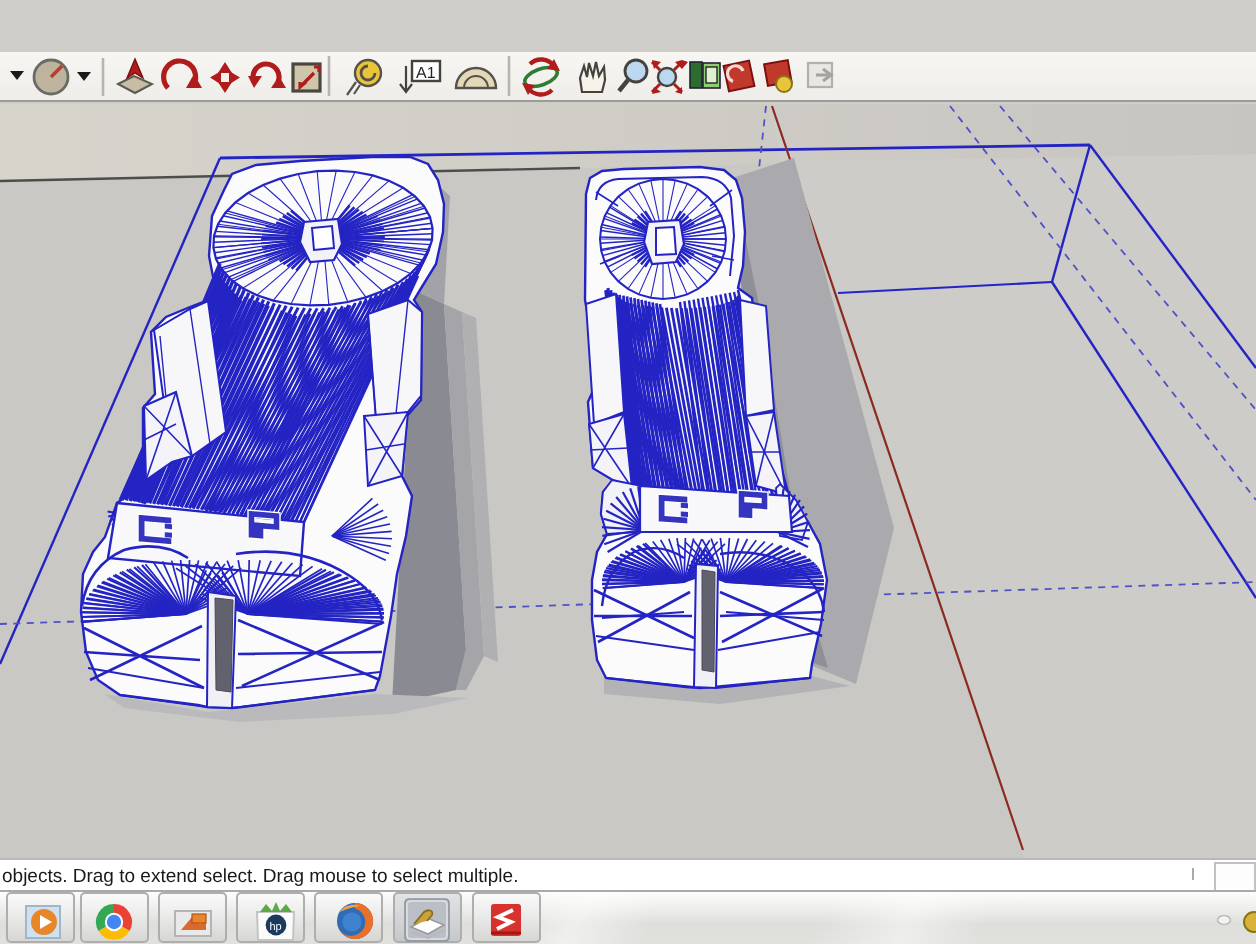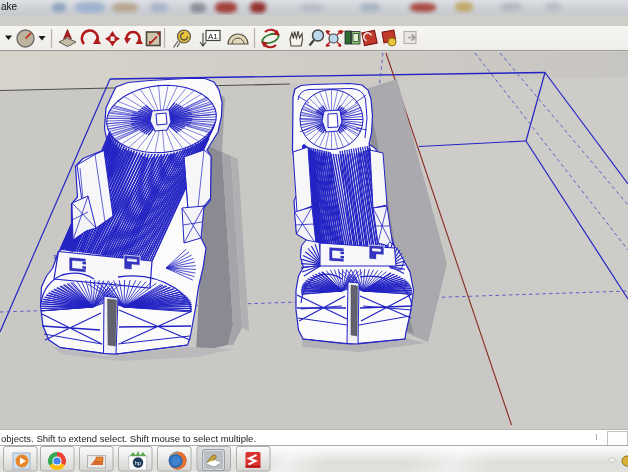--- a/index.html
+++ b/index.html
@@ -710,36 +710,20 @@
 <line x1="363.0" y1="291.0" x2="346.9" y2="278.8" stroke="#2424c4" stroke-width="0.9"></line>
 <line x1="363.0" y1="291.0" x2="348.6" y2="277.2" stroke="#2424c4" stroke-width="0.9"></line>
 <line x1="363.0" y1="291.0" x2="350.5" y2="275.8" stroke="#2424c4" stroke-width="0.9"></line>
 <line x1="363.0" y1="291.0" x2="352.5" y2="274.5" stroke="#2424c4" stroke-width="0.9"></line>
 <path d="M301,303 Q303,284 317,276 Q330,271 342,279" fill="none" stroke="#2424c4" stroke-width="1.2"></path>
 <path d="M360,277 Q385,273 403,288 Q411,296 412,306" fill="none" stroke="#2424c4" stroke-width="1.2"></path>
 <path d="M301,309 L342,306 M363,306 L412,310" stroke="#2424c4" stroke-width="1.0" fill="none"></path>
 <path d="M 348.0,282.0 L 359.0,283.0 L 358.0,344.0 L 347.0,343.5 Z" fill="#f1f1f5" stroke="#2424c4" stroke-width="1.0"></path>
 <path d="M 351.0,285.0 L 357.5,286.0 L 357.0,336.0 L 351.0,335.0 Z" fill="#62626e" stroke="#4a4a5e" stroke-width="0.5"></path>
 </svg>
-<div id="title">
-<div class="blob" style="left:52px;top:3px;width:14px;height:9px;background:#8fa3c0;"></div>
-<div class="blob" style="left:75px;top:2px;width:30px;height:11px;background:#9fb2cf;"></div>
-<div class="blob" style="left:112px;top:3px;width:26px;height:9px;background:#b6a58c;"></div>
-<div class="blob" style="left:150px;top:3px;width:18px;height:9px;background:#a8b4c8;"></div>
-<div class="blob" style="left:190px;top:3px;width:16px;height:10px;background:#8a8f9a;"></div>
-<div class="blob" style="left:215px;top:2px;width:22px;height:11px;background:#a2403a;"></div>
-<div class="blob" style="left:250px;top:2px;width:16px;height:11px;background:#93322e;"></div>
-<div class="blob" style="left:300px;top:4px;width:24px;height:8px;background:#b8bcc4;"></div>
-<div class="blob" style="left:360px;top:3px;width:20px;height:9px;background:#aab4c2;"></div>
-<div class="blob" style="left:410px;top:3px;width:26px;height:9px;background:#a84a42;"></div>
-<div class="blob" style="left:455px;top:2px;width:18px;height:10px;background:#c0a86a;"></div>
-<div class="blob" style="left:500px;top:3px;width:22px;height:8px;background:#b4b8be;"></div>
-<div class="blob" style="left:545px;top:3px;width:16px;height:8px;background:#b9bdc3;"></div>
-<span>ake</span>
-</div>
 <div id="toolbar"></div>
 <svg width="628" height="52" viewBox="0 0 628 52" style="left:0;top:0">
       <polygon points="5,35.5 12,35.5 8.5,40" fill="#1a1a1a"></polygon>
 <circle cx="25.5" cy="38.5" r="8.5" fill="#beb49e" stroke="#6b6b66" stroke-width="1.4"></circle>
 <line x1="25.5" y1="38.5" x2="31" y2="33" stroke="#c03a2b" stroke-width="1.8"></line>
 <polygon points="38.5,36 45.5,36 42,40.5" fill="#1a1a1a"></polygon>
 <line x1="51.5" y1="29" x2="51.5" y2="48" stroke="#b8b5b0" stroke-width="1.3"></line>
 <polygon points="59,42 67,38 76,42 67.5,46.5" fill="#c7bda6" stroke="#5d5a50" stroke-width="1"></polygon>
 <path d="M67.5,29.5 L71.5,39 L67.5,36.5 L63.5,39 Z" fill="#b01c1c" stroke="#7a0f0f" stroke-width="0.7"></path>
 <path d="M84,44 A8,8 0 1 1 97,42" fill="none" stroke="#b01c1c" stroke-width="2.6"></path>
@@ -794,21 +778,21 @@
         <path d="M366,40 A4,4 0 1 1 372,36" fill="none" stroke="#f3d9d5" stroke-width="1.6"></path>
       </g>
 <g transform="rotate(-10 389 37)">
         <rect x="383" y="31" width="12" height="11" fill="#c0392b" stroke="#7a1010" stroke-width="1"></rect>
       </g>
 <circle cx="392" cy="42" r="4" fill="#e8c53a" stroke="#8a7513" stroke-width="1"></circle>
 <rect x="404" y="31.5" width="12" height="12" fill="#e9e7e3" stroke="#b2b0ab" stroke-width="1.1"></rect>
 <path d="M408,37.5 L414,37.5 M411.5,34.5 L415.5,37.5 L411.5,40.5" stroke="#a5a3a0" stroke-width="1.6" fill="none"></path>
     </svg>
 <div id="status">
-      <span>objects. Shift to extend select. Shift mouse to select multiple.</span>
+      <span>objects. Drag to extend select. Drag mouse to select multiple.</span>
 <div id="tick"></div>
       <div id="mbox"></div>
     </div>
 <div id="task"></div>
 <svg width="628" height="472" viewBox="0 0 628 472" style="left:0;top:0;">
       <rect x="3.5" y="446.5" width="33.5" height="24.5" rx="2" fill="url(#btn)" stroke="#aeaeae" stroke-width="1"></rect>
 <rect x="40.5" y="446.5" width="33.5" height="24.5" rx="2" fill="url(#btn)" stroke="#aeaeae" stroke-width="1"></rect>
 <rect x="79.5" y="446.5" width="33.5" height="24.5" rx="2" fill="url(#btn)" stroke="#aeaeae" stroke-width="1"></rect>
 <rect x="118.5" y="446.5" width="33.5" height="24.5" rx="2" fill="url(#btn)" stroke="#aeaeae" stroke-width="1"></rect>
 <rect x="157.5" y="446.5" width="33.5" height="24.5" rx="2" fill="url(#btn)" stroke="#aeaeae" stroke-width="1"></rect>

